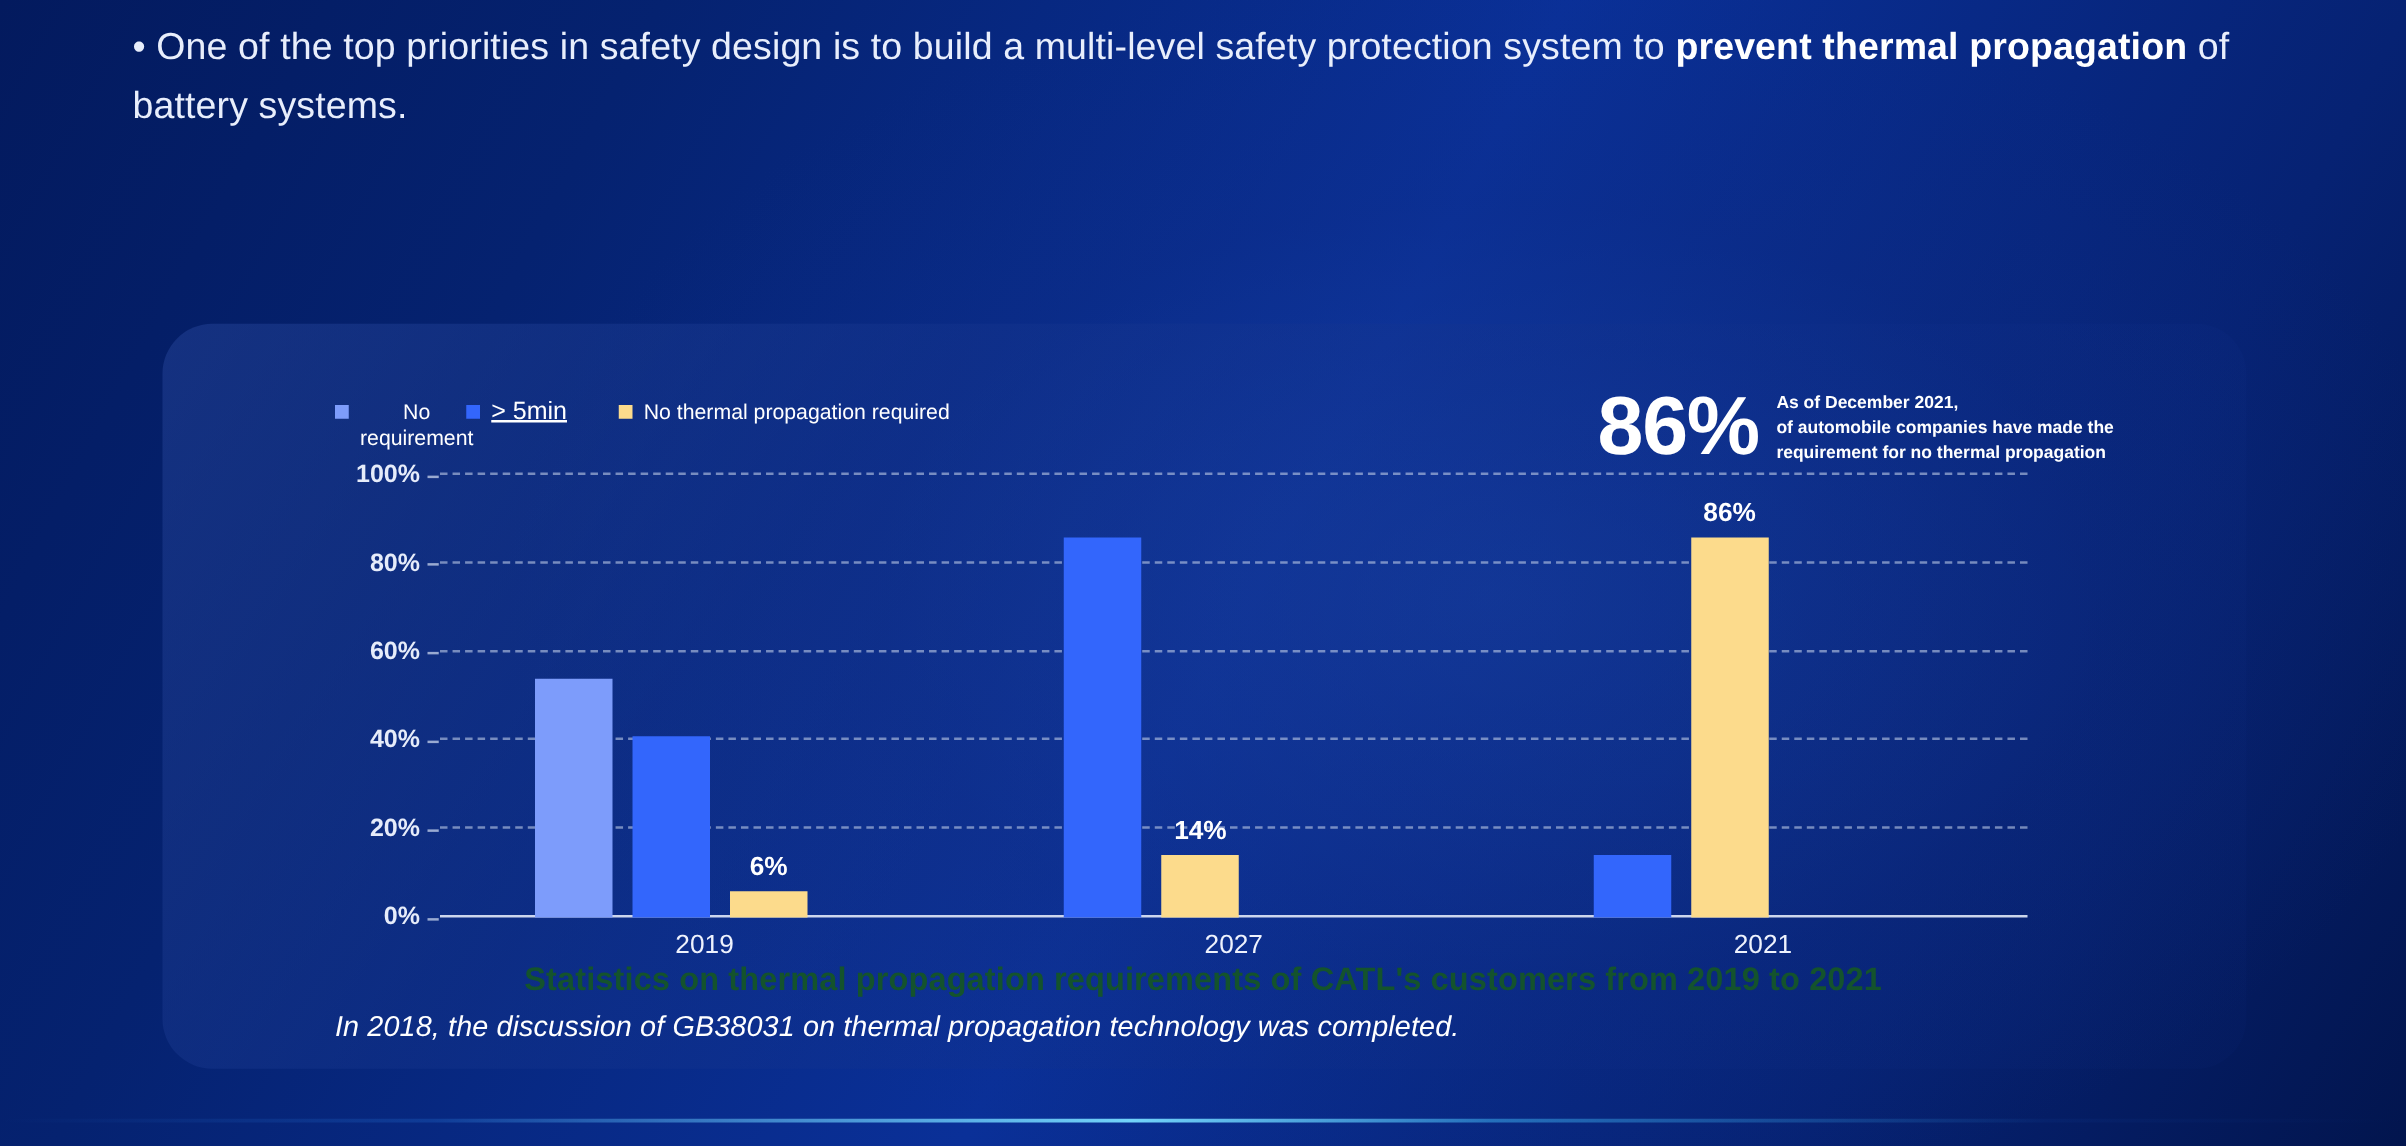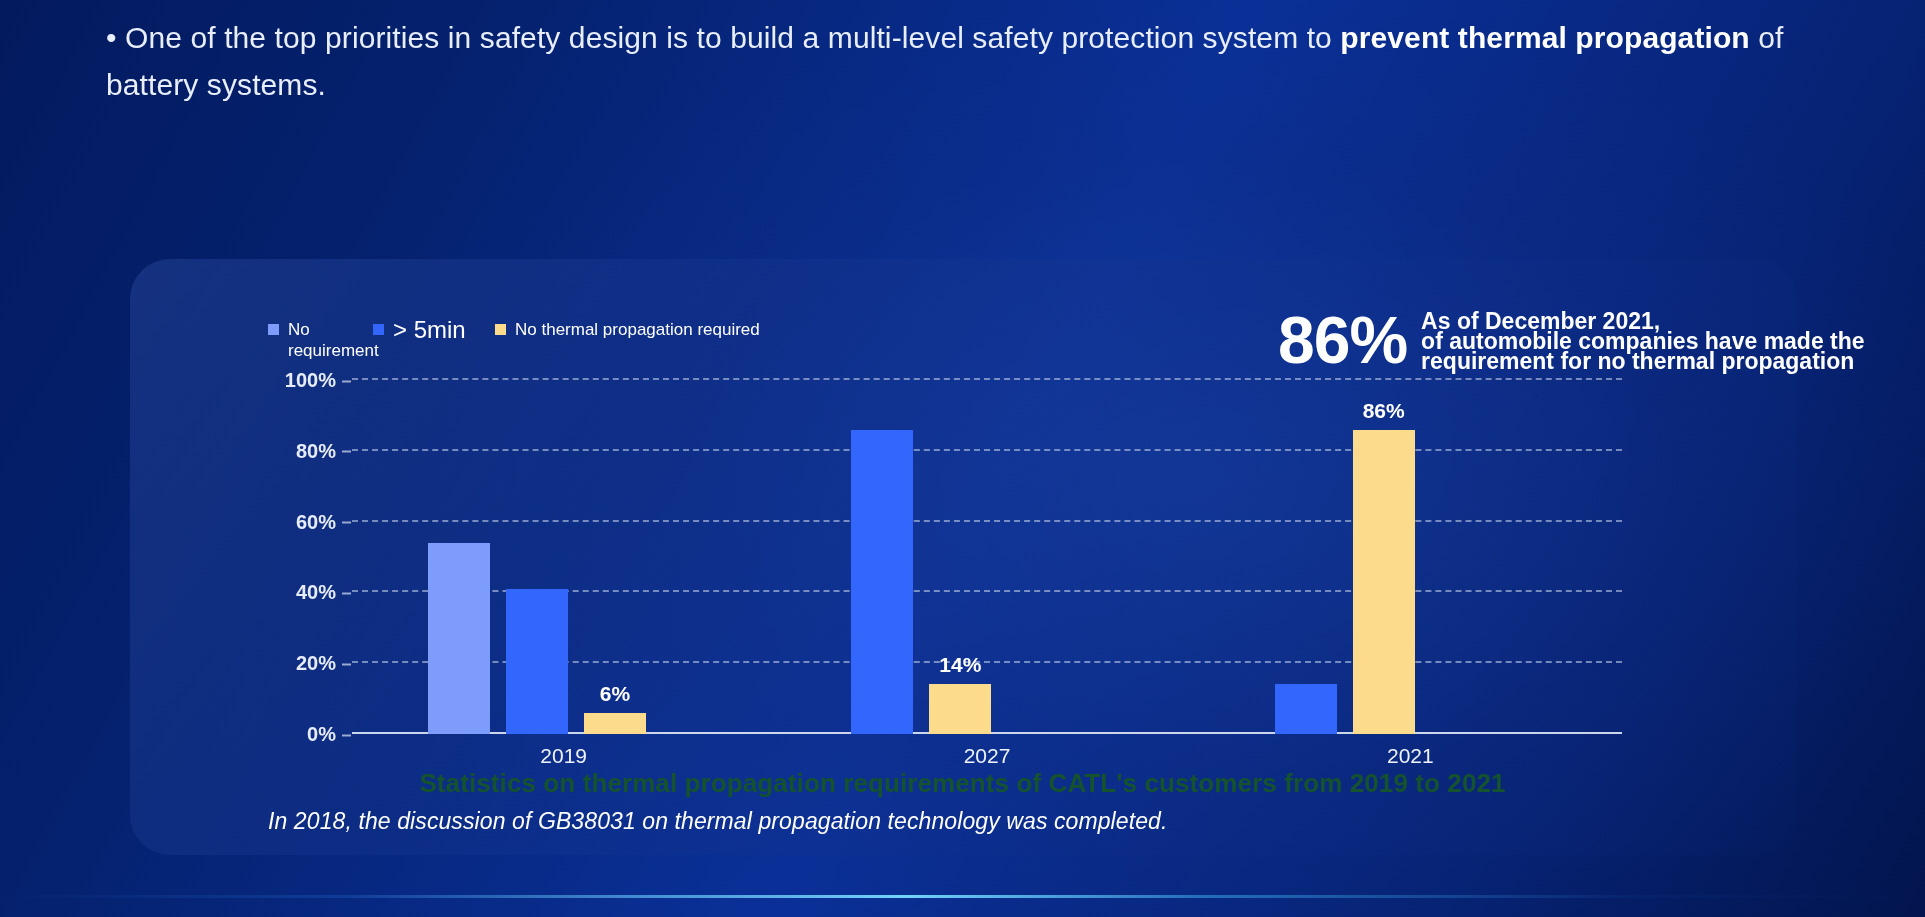--- a/index.html
+++ b/index.html
@@ -40,50 +40,51 @@
 
   
   .legend {
     position:absolute;
     left:268px; top:319px;
     display:flex;
     align-items:flex-start;
     gap:0px;
     color:#ffffff;
     font-size:17px;
+    text-align:center;
   }
   .legend-item { display:flex; align-items:flex-start; gap:9px; }
   .legend-item.li0 { width:105px; }
   .legend-item.li1 { width:122px; }
   .legend-swatch {
     width:11px; height:11px;
     margin-top:5px;
     flex:0 0 auto;
   }
   .legend-label { line-height:21px; }
-  .legend-item.li1 .legend-label { font-size:24px; }
+  .legend-item.li1 .legend-label { font-size:20px;text-decoration:underline; }
 
   
   .callout {
     position:absolute;
     left:1278px; top:307px;
     display:flex;
     align-items:center;
     gap:14px;
   }
   .callout-num {
     font-size:66px;
     font-weight:700;
     color:#ffffff;
     line-height:1;
     letter-spacing:-1px;
   }
   .callout-text {
     color:#ffffff;
-    font-size:23px;
+    font-size:14px;
     font-weight:600;
     line-height:20px;
     margin-top:2px;
   }
 
   
   .plot {
     position:absolute;
     left:352px; top:380px;
     width:1270px; height:354px;

